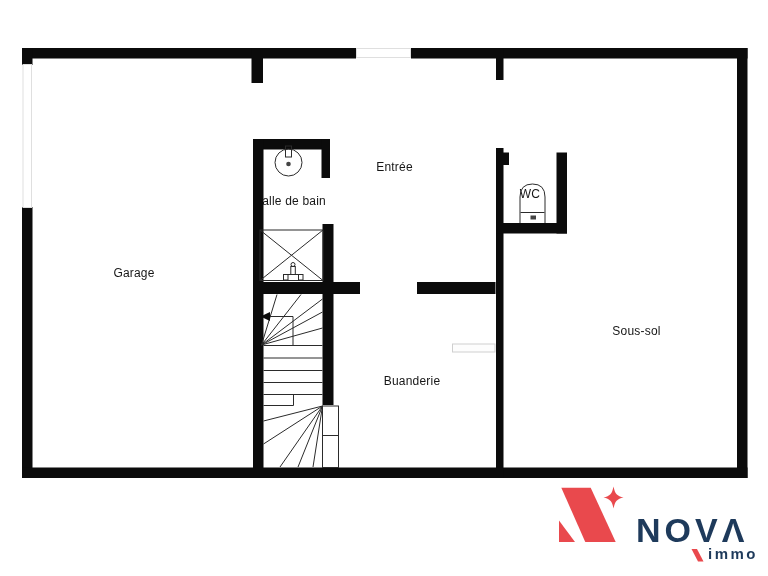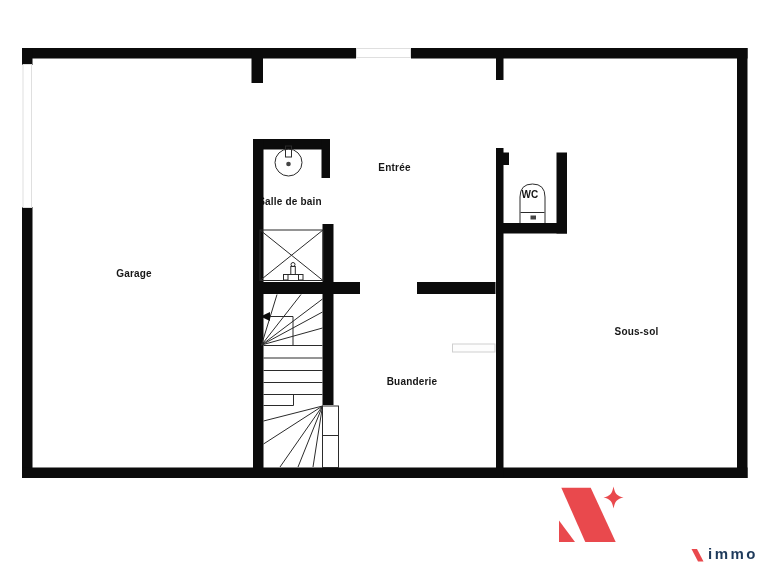--- a/index.html
+++ b/index.html
@@ -10,21 +10,21 @@
     --red:#e9494d;
     --navy:#1e3a5b;
   }
   html,body{margin:0;padding:0;background:#fff;}
   #canvas{
     position:relative;width:768px;height:576px;background:#fff;overflow:hidden;
     font-family:"Liberation Sans", sans-serif;
   }
   .room-label{
     position:absolute;z-index:1;transform:translate(-50%,-50%);
-    font-size:10px;letter-spacing:.2px;color:var(--label);font-weight:700;white-space:nowrap;
+    font-size:12px;letter-spacing:.2px;color:var(--label);font-weight:400;white-space:nowrap;
   }
   #plan-svg{position:absolute;left:0;top:0;z-index:2;pointer-events:none;}
   .wall{fill:var(--wall);stroke:none;}
   .win{fill:#fff;stroke:var(--win);stroke-width:1;}
   .thin{fill:none;stroke:var(--line);stroke-width:1;}
   .thin-f{fill:#444;stroke:none;}
   .closet{fill:#fdfdfd;stroke:#cfcfcf;stroke-width:1;}
   .redfill{fill:var(--red);stroke:none;}
   .logo-text{
     position:absolute;z-index:3;color:var(--navy);white-space:nowrap;
@@ -128,15 +128,16 @@
     </g>
 
     <g>
       <polygon class="redfill" points="561.3,487.7 590.7,487.7 615.7,542 585.3,542"></polygon>
       <polygon class="redfill" points="559,520.5 559,542 575,542"></polygon>
       <path class="redfill" d="M613.5,486.5 C615,494 617,496 623.5,497.5 C617,499 615,501 613.5,508.5 C612,501 610,499 603.5,497.5 C610,496 612,494 613.5,486.5 Z"></path>
       <polygon class="redfill" points="691.5,549 697,549 703.5,561.5 698,561.5"></polygon>
     </g>
   </svg>
 
+  <div id="logo-brand" class="logo-text">NOVΛ</div>
   <div id="logo-tagline" class="logo-text">immo</div>
 
 </div>
 
 </body></html>

